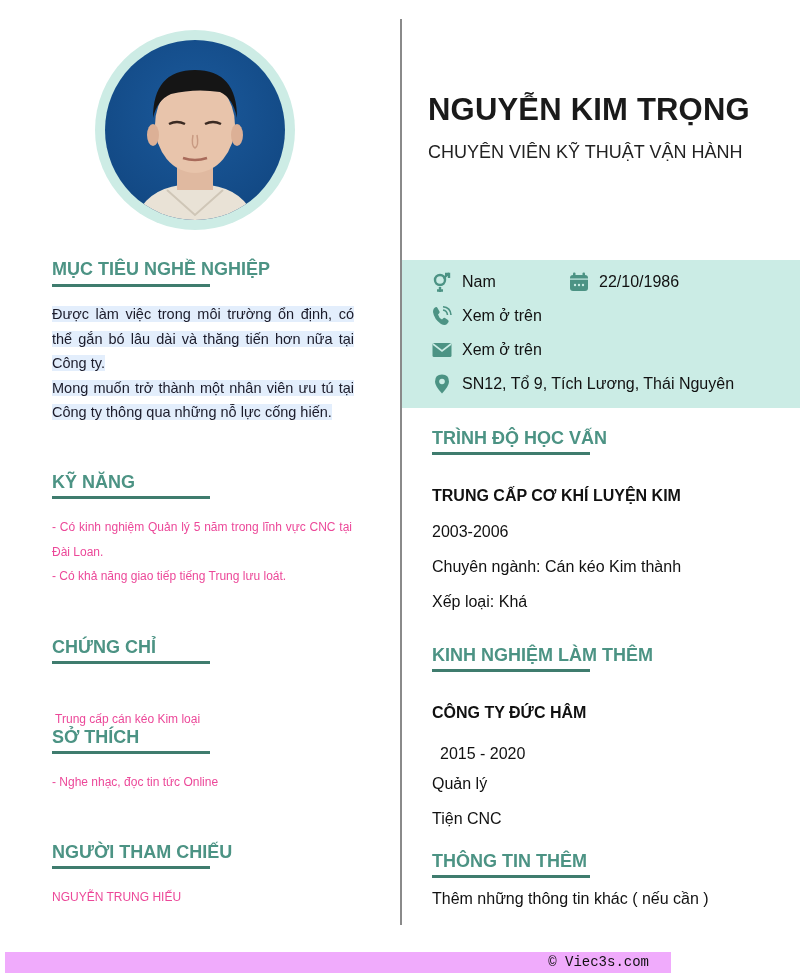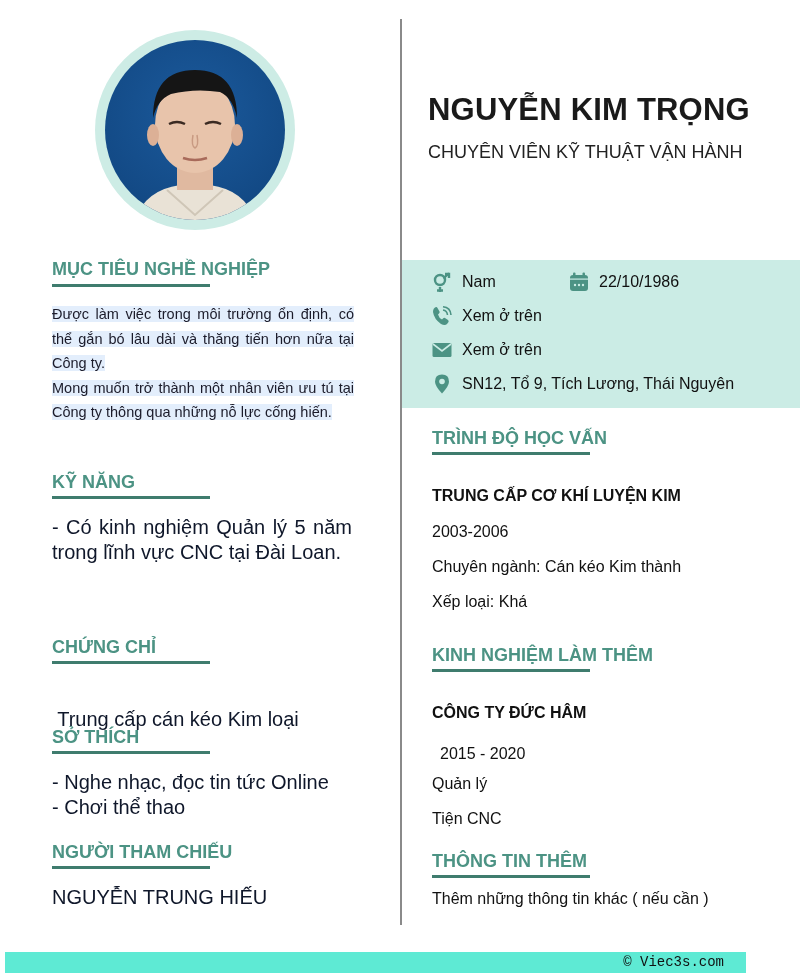--- a/index.html
+++ b/index.html
@@ -9,35 +9,35 @@
 
   
   .avatar-ring { position: absolute; left: 95px; top: 30px; width: 200px; height: 200px; border-radius: 50%;
                  background: #cdece5; }
   .avatar { position: absolute; left: 10px; top: 10px; width: 180px; height: 180px; border-radius: 50%;
             overflow: hidden; background: radial-gradient(circle at 50% 40%, #1b5a9c 0%, #134a86 70%, #0f3f77 100%); }
 
   .sec-title { position: absolute; font-weight: bold; font-size: 18px; color: #4c9384; margin: 0; white-space: nowrap; }
   .sec-rule { position: absolute; height: 3px; background: #3f7c6e; width: 158px; }
 
-  .left-text { position: absolute; left: 52px; width: 300px; font-size: 20px; line-height: 24.5px; color: #0f172a; }
+  .left-text { position: absolute; left: 52px; width: 300px; font-size: 12px; line-height: 24.5px; color: #ec4899; }
   .objective { position: absolute; left: 52px; top: 302px; width: 302px; font-size: 14.5px; line-height: 24.5px; color: #1b1b2a; text-align: justify; }
   .objective span { background: #e3eefc; }
 
   .name { position: absolute; left: 428px; top: 92px; font-size: 31px; font-weight: bold; color: #1a1a1a; margin: 0; letter-spacing: 0.2px; white-space: nowrap; }
   .job-title { position: absolute; left: 428px; top: 142px; font-size: 18px; color: #222; white-space: nowrap; }
 
   .contact-box { position: absolute; left: 402px; top: 260px; width: 411px; height: 148px; background: #cbece5; }
   .c-row { position: absolute; display: flex; align-items: center; font-size: 16px; color: #111; white-space: nowrap; }
   .c-row .ic { width: 20px; height: 20px; margin-right: 10px; display: inline-flex; align-items: center; justify-content: center; }
 
   .right-text { position: absolute; left: 432px; font-size: 16px; color: #111; white-space: nowrap; }
   .right-bold { font-weight: bold; }
 
-  .footer { position: absolute; left: 5px; top: 952px; width: 741px; height: 21px; background: #5eead4; }
+  .footer { position: absolute; left: 5px; top: 952px; width: 666px; height: 21px; background: #f0abfc; }
   .footer-text { position: absolute; right: 22px; top: 2px; font-family: "Liberation Mono", "DejaVu Sans Mono", monospace; font-size: 14px; color: #111; }
 </style>
 </head>
 <body>
 
 <div class="divider"></div>
 
 <div class="avatar-ring">
   <div class="avatar">
     <svg width="180" height="180" viewBox="0 0 180 180">
@@ -117,31 +117,31 @@
 <div class="sec-rule" style="left:52px; top:284px;"></div>
 <div class="objective">
   <span>Được làm việc trong môi trường ổn định, có thể gắn bó lâu dài và thăng tiến hơn nữa tại Công ty.</span><br>
   <span>Mong muốn trở thành một nhân viên ưu tú tại Công ty thông qua những nỗ lực cống hiến.</span>
 </div>
 
 <h2 class="sec-title" style="left:52px; top:472px;">KỸ NĂNG</h2>
 <div class="sec-rule" style="left:52px; top:496px;"></div>
 <div class="left-text" style="top:515px; text-align: justify;">
   <div>- Có kinh nghiệm Quản lý 5 năm trong lĩnh vực CNC tại Đài Loan.</div>
+  <div>- Có khả năng giao tiếp tiếng Trung lưu loát.</div>
 </div>
 
 <h2 class="sec-title" style="left:52px; top:637px;">CHỨNG CHỈ</h2>
 <div class="sec-rule" style="left:52px; top:661px;"></div>
 <div class="left-text" style="top:707px; white-space: pre;"> Trung cấp cán kéo Kim loại</div>
 
 <h2 class="sec-title" style="left:52px; top:727px;">SỞ THÍCH</h2>
 <div class="sec-rule" style="left:52px; top:751px;"></div>
 <div class="left-text" style="top:770px;">
   <div>- Nghe nhạc, đọc tin tức Online</div>
-  <div>- Chơi thể thao</div>
 </div>
 
 <h2 class="sec-title" style="left:52px; top:842px;">NGƯỜI THAM CHIẾU</h2>
 <div class="sec-rule" style="left:52px; top:866px;"></div>
 <div class="left-text" style="top:885px;">NGUYỄN TRUNG HIẾU</div>
 
 <h2 class="sec-title" style="left:432px; top:428px;">TRÌNH ĐỘ HỌC VẤN</h2>
 <div class="sec-rule" style="left:432px; top:452px;"></div>
 <div class="right-text right-bold" style="top:487px;">TRUNG CẤP CƠ KHÍ LUYỆN KIM</div>
 <div class="right-text" style="top:523px;">2003-2006</div>

